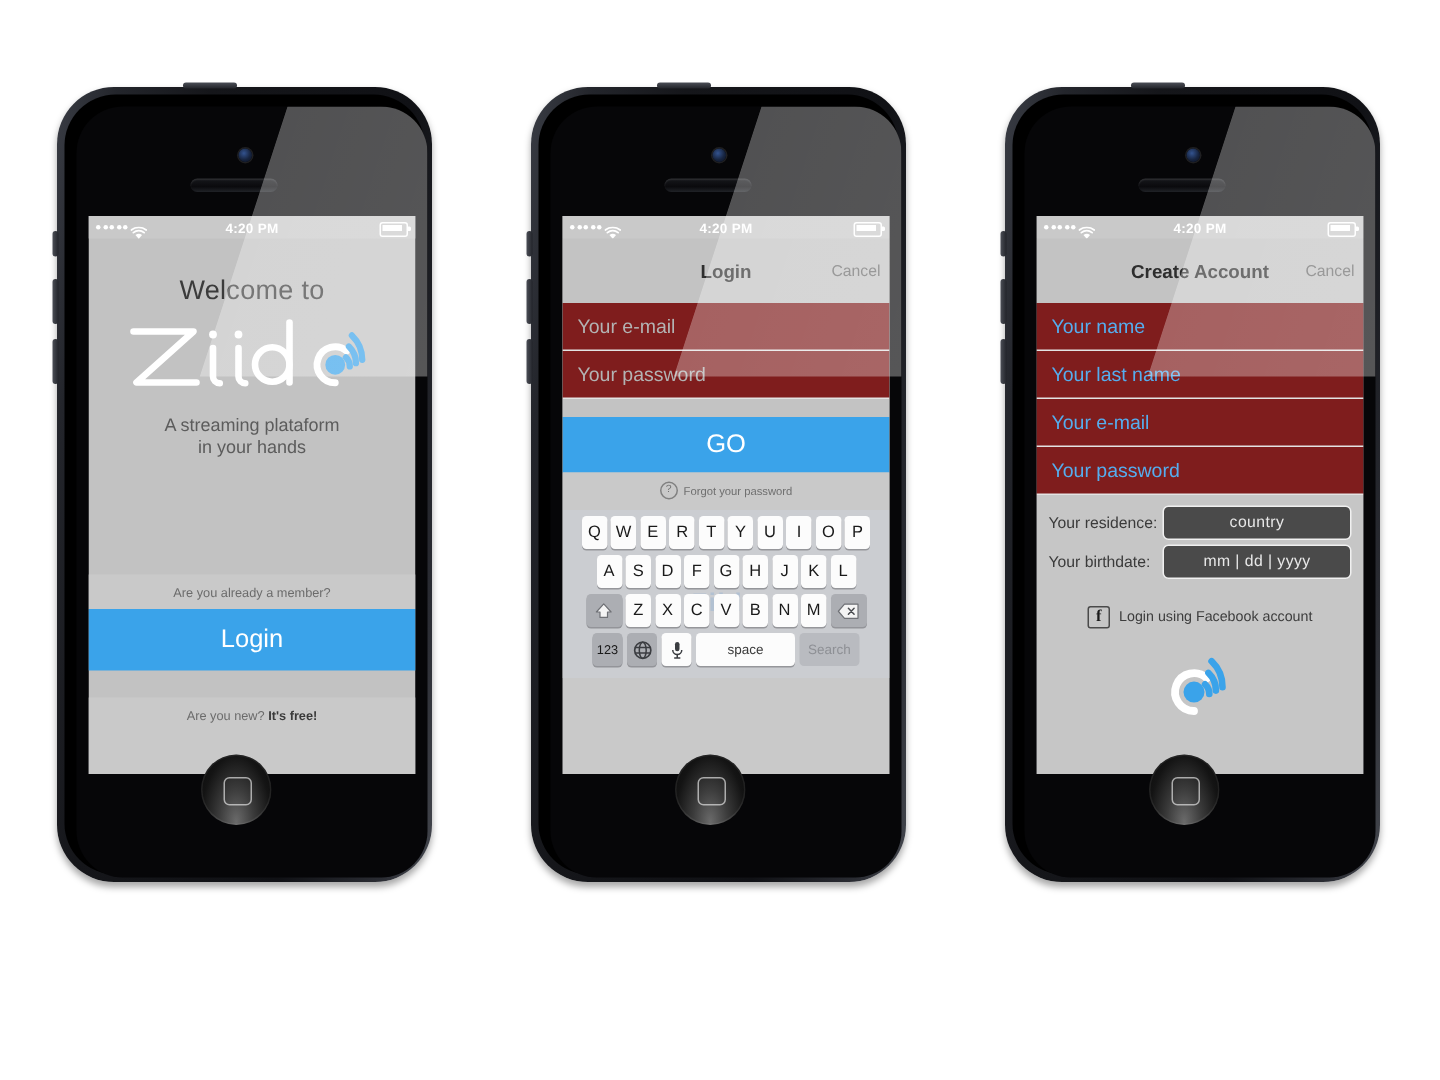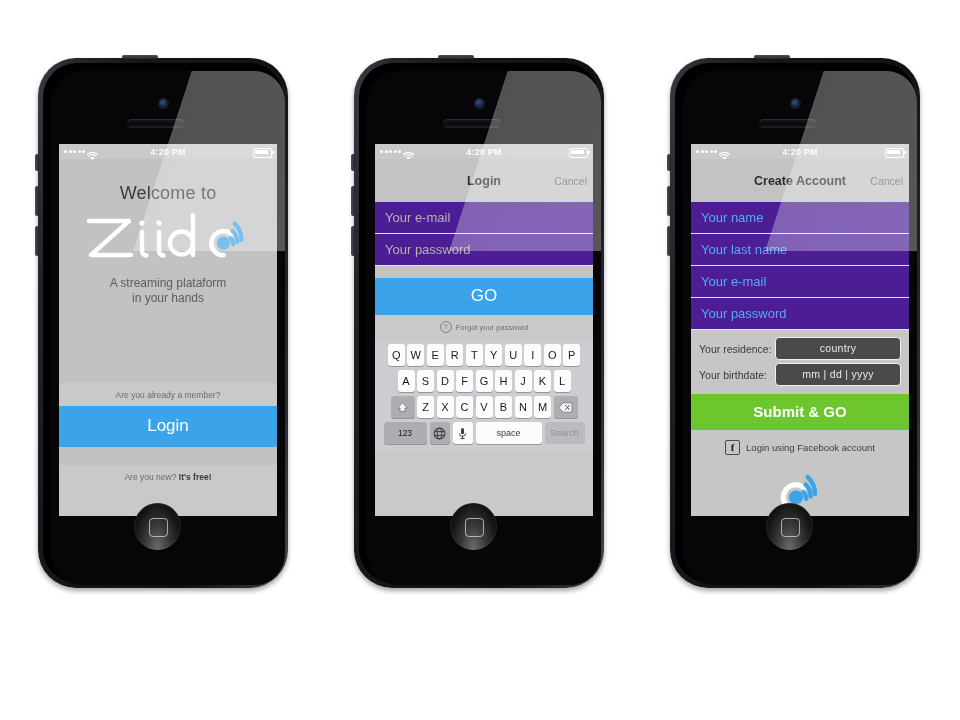--- a/index.html
+++ b/index.html
@@ -95,21 +95,21 @@
   .s1 .tail{background:#c9c9c9;height:28px;}
 
   
   .navbar{
     background:#c3c3c3;height:43px;position:relative;
     display:flex;align-items:center;justify-content:center;
   }
   .nav-title{font-size:12.5px;color:#2e2e2e;font-weight:bold;}
   .nav-cancel{position:absolute;right:6px;font-size:10.5px;color:#6a6a6a;}
   .field{
-    background:#4c1d95;height:31px;display:flex;align-items:center;
+    background:#7f1d1d;height:31px;display:flex;align-items:center;
     padding-left:10px;border-bottom:1px solid #e3e3e3;
     font-size:13px;color:#b3b3b3;
   }
   .field.blue{color:#55adee;}
   .gap{background:#c3c3c3;height:12px;}
   .btn-go{background:#3aa3ea;color:#fff;text-align:center;font-size:17px;padding:8px 0 9px;}
   .forgot{
     background:#c9c9c9;display:flex;align-items:center;justify-content:center;
     gap:4px;padding:6px 0 7px;font-size:7.5px;color:#6f6f6f;
   }
@@ -128,21 +128,21 @@
   .key{
     background:#fcfcfc;border-radius:3px;width:17px;height:22px;
     display:flex;align-items:center;justify-content:center;
     font-size:11px;color:#1a1a1a;box-shadow:0 1px 0 rgba(120,120,125,.65);
   }
   .key.dark{background:#acaeb3;box-shadow:0 1px 0 rgba(110,110,115,.6);}
   .key.w24{width:24px;}
   .key.w20{width:20px;}
   .key.space{width:66px;font-size:9px;color:#3a3a3a;}
   .key.srch{width:40px;font-size:9px;color:#8e9095;background:#b9bbc0;box-shadow:none;}
-  .key.k123{width:43px;font-size:8.5px;}
+  .key.k123{width:20px;font-size:8.5px;}
   .krow.bot{gap:3px;}
 
   
   .dgroup{background:#c6c6c6;padding:4px 8px 5px;}
   .drow{display:flex;align-items:center;margin:3px 0;}
   .dlabel{font-size:10.5px;color:#3b3b3b;width:76px;}
   .dbox{
     flex:1;background:#4a4a4a;border:1px solid #f0f0f0;border-radius:4px;
     color:#e8e8e8;font-size:10.5px;text-align:center;padding:4px 0 5px;
     letter-spacing:.3px;
@@ -413,21 +413,20 @@
               <div class="drow">
                 <span class="dlabel">Your residence:</span>
                 <span class="dbox">country</span>
               </div>
               <div class="drow">
                 <span class="dlabel">Your birthdate:</span>
                 <span class="dbox">mm  |  dd  |  yyyy</span>
               </div>
             </div>
 
-            <div class="btn-submit">Submit &amp; GO</div>
 
             <div class="fbrow">
               <span class="fbicon">f</span>
               <span>Login using Facebook account</span>
             </div>
 
             <div class="s3-logo">
               <svg width="50" height="46" viewBox="0 0 50 46">
                 <path d="M21 41 a12.6 12.6 0 1 1 8.6 -21.8" fill="none" stroke="#ffffff" stroke-width="5.2" stroke-linecap="round"></path>
                 <circle cx="21" cy="28.4" r="7" fill="#3aa3ea"></circle>

